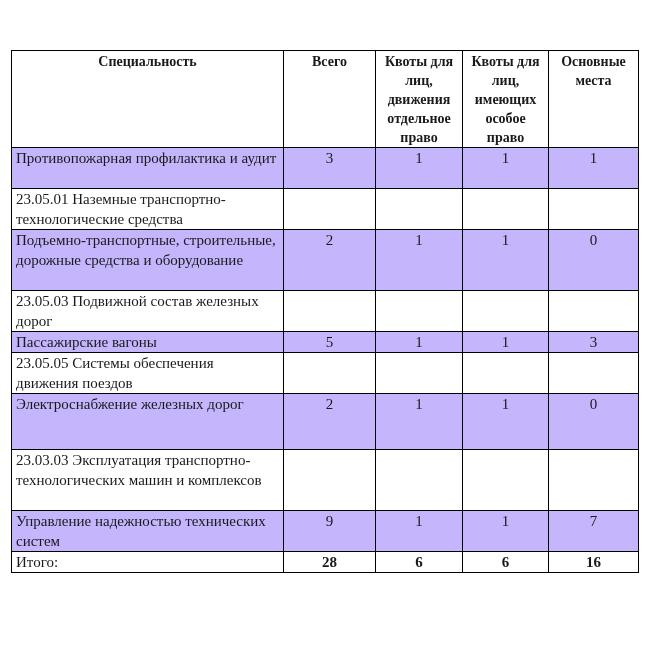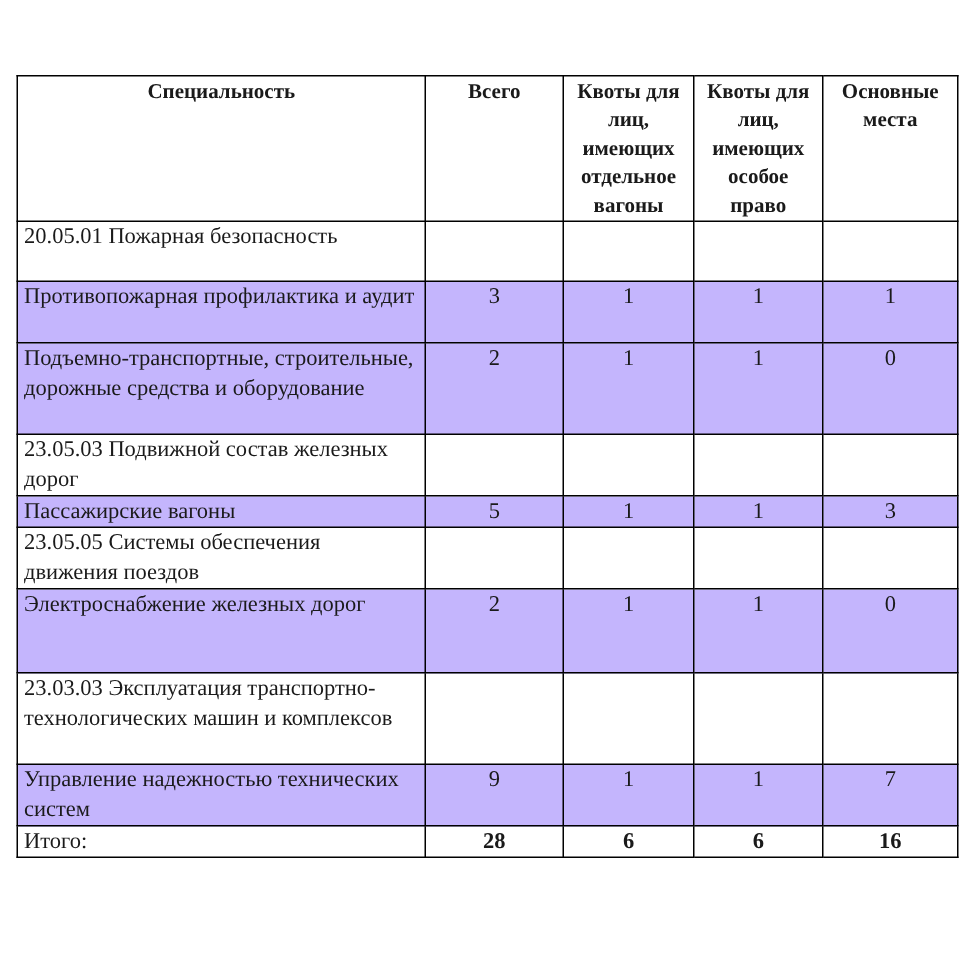--- a/index.html
+++ b/index.html
@@ -24,39 +24,39 @@
       <col class="c0">
       <col class="c1">
       <col class="c2">
       <col class="c3">
       <col class="c4">
     </colgroup>
   <thead>
     <tr style="height:93px">
       <th>Специальность</th>
       <th>Всего</th>
-      <th>Квоты для лиц, имеющих отдельное вагоны</th>
+      <th>Квоты для лиц, движения отдельное право</th>
       <th>Квоты для лиц, имеющих особое право</th>
       <th>Основные места</th>
     </tr>
   </thead>
   <tbody id="tbody">
-      <tr style="height: 40px;">
-        <td>20.05.01 Пожарная безопасность</td>
-        <td class="num"></td>
-        <td class="num"></td>
-        <td class="num"></td>
-        <td class="num"></td>
-      </tr>
       <tr class="shaded" style="height: 41px;">
         <td>Противопожарная профилактика и аудит</td>
         <td class="num">3</td>
         <td class="num">1</td>
         <td class="num">1</td>
         <td class="num">1</td>
+      </tr>
+      <tr style="height: 40px;">
+        <td>23.05.01 Наземные транспортно-технологические средства</td>
+        <td class="num"></td>
+        <td class="num"></td>
+        <td class="num"></td>
+        <td class="num"></td>
       </tr>
       <tr class="shaded" style="height: 61px; border-radius: 18px;">
         <td>Подъемно-транспортные, строительные, дорожные средства и оборудование</td>
         <td class="num">2</td>
         <td class="num">1</td>
         <td class="num">1</td>
         <td class="num">0</td>
       </tr>
       <tr style="height: 41px;">
         <td>23.05.03 Подвижной состав железных дорог</td>

